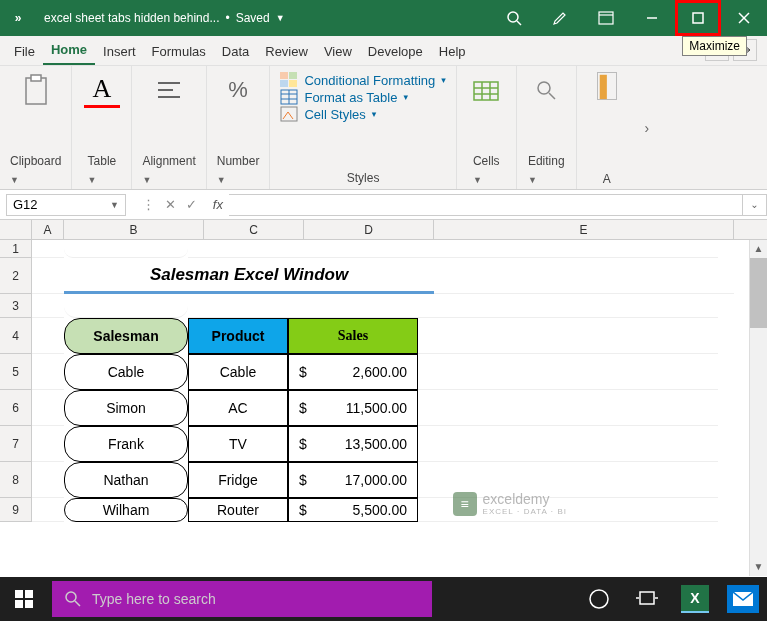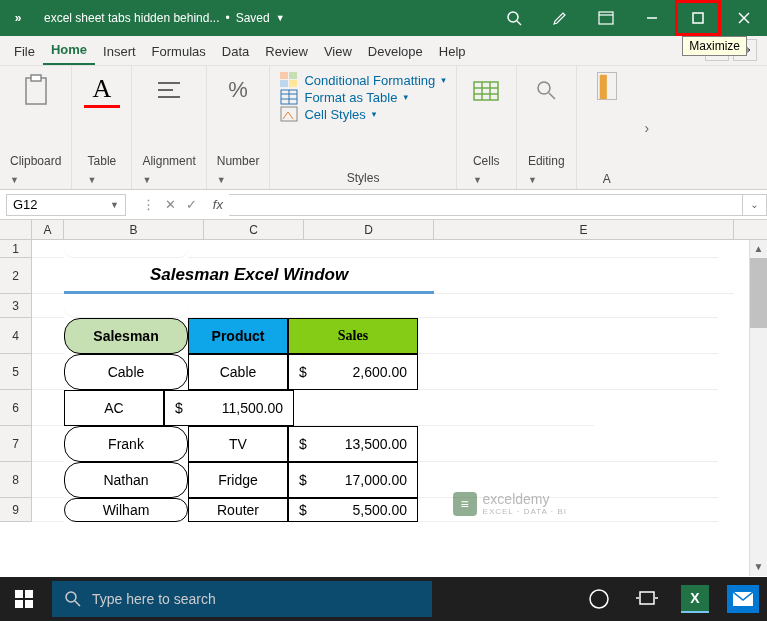--- a/index.html
+++ b/index.html
@@ -62,21 +62,21 @@
   .vscroll { position:absolute; right:0; top:20px; bottom:0; width:18px; background:#f1f1f1; border-left:1px solid #ddd; }
   .vscroll .thumb { position:absolute; top:0; width:100%; height:70px; background:#c1c1c1; }
   .vscroll .arrow { position:absolute; width:100%; height:18px; text-align:center; font-size:10px; color:#666; line-height:18px; }
 
   .watermark { position:absolute; right:200px; bottom:60px; opacity:0.6; font-size:14px; color:#888; display:flex; align-items:center; gap:6px; }
   .watermark .logo { width:24px; height:24px; background:#4a7a4a; border-radius:4px; display:flex; align-items:center; justify-content:center; color:#fff; font-weight:bold; }
   .watermark .txt small { display:block; font-size:8px; letter-spacing:1px; }
 
   .taskbar { position:absolute; bottom:0; left:0; right:0; height:44px; background:#1f1f1f; display:flex; align-items:center; }
   .taskbar .start { width:48px; height:44px; display:flex; align-items:center; justify-content:center; }
-  .taskbar .search { flex:0 0 380px; height:36px; background:#0c4a6e; margin:0 4px; display:flex; align-items:center; color:#ccc; padding:0 12px; font-size:14px; gap:10px; }
+  .taskbar .search { flex:0 0 380px; height:36px; background:#a21caf; margin:0 4px; display:flex; align-items:center; color:#ccc; padding:0 12px; font-size:14px; gap:10px; }
   .taskbar .tray { margin-left:auto; display:flex; gap:0; height:100%; }
   .taskbar .ticon { width:48px; display:flex; align-items:center; justify-content:center; }
   .excel-ic { width:28px; height:28px; background:#217346; display:flex; align-items:center; justify-content:center; color:#fff; font-weight:bold; font-size:14px; border-bottom:2px solid #76c7f0; }
   .mail-ic { width:32px; height:28px; background:#0078d4; display:flex; align-items:center; justify-content:center; }
 </style>
 </head>
 <body>
 
 <div class="titlebar">
   <div class="autosave">»</div>
@@ -301,20 +301,21 @@
       <div class="tbl-cell cC">Cable</div>
       <div class="tbl-sales cD">
           <span>$</span>
           <span>2,600.00</span>
         </div>
       <div class="cell cE"></div>
     </div>
     <div class="row">
       <div class="rowhdr">6</div>
       <div class="cell cA"></div>
+      <div class="tbl-cell cB">Simon</div>
       <div class="tbl-cell cC">AC</div>
       <div class="tbl-sales cD">
           <span>$</span>
           <span>11,500.00</span>
         </div>
       <div class="cell cE"></div>
     </div>
     <div class="row">
       <div class="rowhdr">7</div>
       <div class="cell cA"></div>

